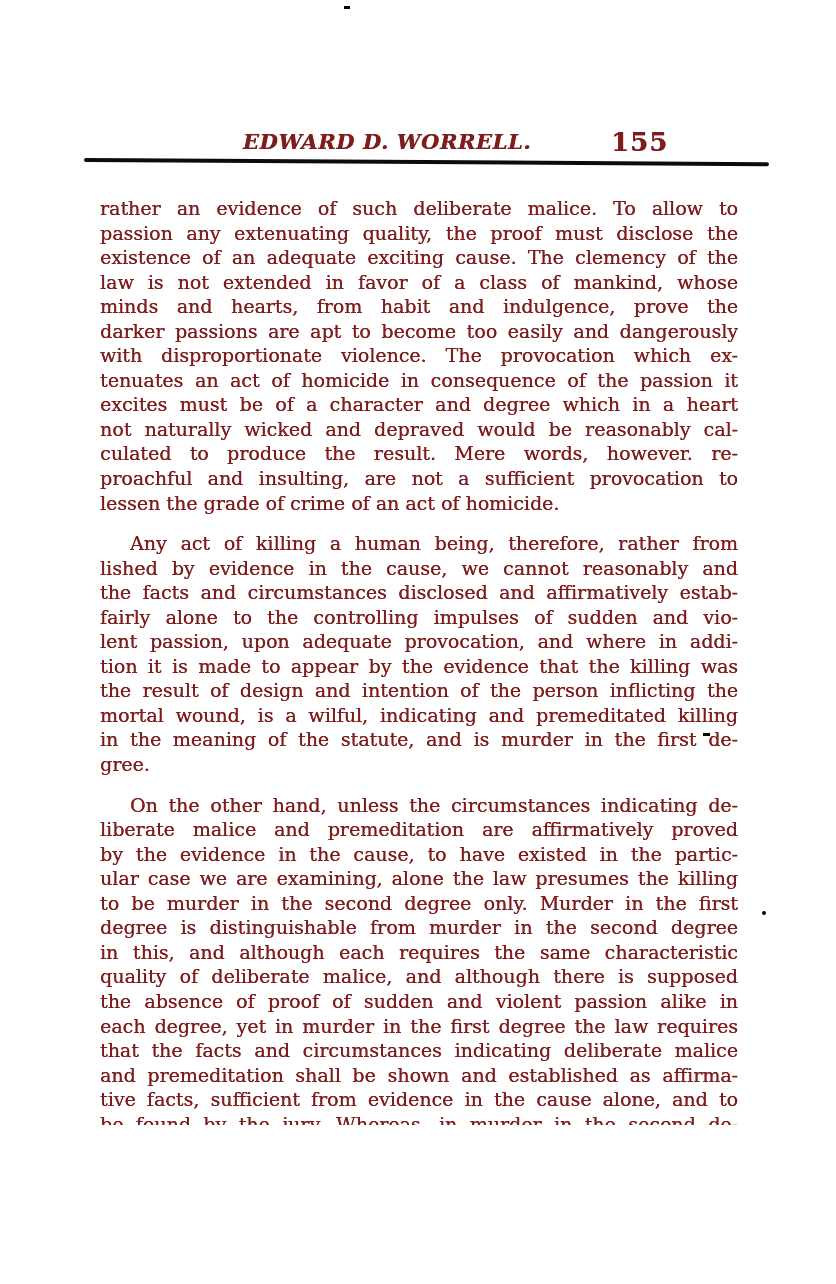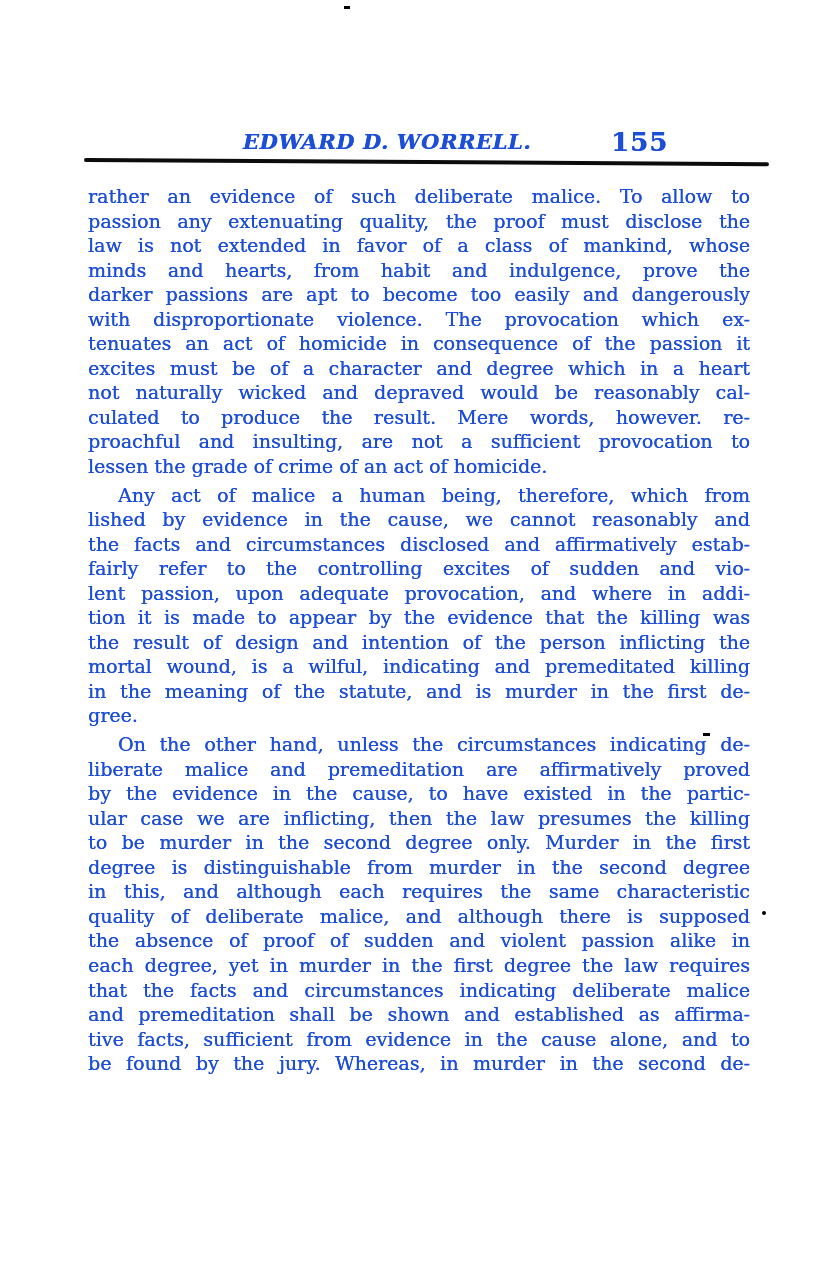--- a/index.html
+++ b/index.html
@@ -7,21 +7,21 @@
     padding: 0;
     background: #ffffff;
   }
   .page {
     position: relative;
     width: 836px;
     height: 1125px;
     background: #ffffff;
     overflow: hidden;
     font-family: "DejaVu Serif", "Liberation Serif", serif;
-    color: #1d4ed8;
+    color: #7f1d1d;
   }
   
   .running-head-title {
     position: absolute;
     left: 243px;
     top: 131px;
     font-size: 21px;
     line-height: 22px;
     font-weight: bold;
     font-style: italic;
@@ -52,21 +52,21 @@
   }
   
   .page-text {
     position: absolute;
     left: 84px;
     top: 180px;
     width: 670px;
     font-size: 19px;
     text-shadow: 0.25px 0 0 currentColor;
   }
-  .paragraph { margin: 4px; }
+  .paragraph { margin: 16px; }
   .line {
     height: 24.55px;
     line-height: 24.55px;
     text-align: justify;
     text-align-last: justify;
     overflow: hidden;
     white-space: normal;
   }
   .line.indent { text-indent: 30px; }
   .line.flush  { text-align-last: left; }
@@ -108,48 +108,49 @@
   <div class="running-head-title">EDWARD D. WORRELL.</div>
 
   <div class="running-head-number">155</div>
 
   <div class="head-rule"></div>
 
   <div class="page-text">
       <div class="paragraph">
         <div class="line">rather an evidence of such deliberate malice. To allow to</div>
         <div class="line">passion any extenuating quality, the proof must disclose the</div>
+        <div class="line">existence of an adequate exciting cause. The clemency of the</div>
         <div class="line">law is not extended in favor of a class of mankind, whose</div>
         <div class="line">minds and hearts, from habit and indulgence, prove the</div>
         <div class="line">darker passions are apt to become too easily and dangerously</div>
         <div class="line">with disproportionate violence. The provocation which ex-</div>
         <div class="line">tenuates an act of homicide in consequence of the passion it</div>
         <div class="line">excites must be of a character and degree which in a heart</div>
         <div class="line">not naturally wicked and depraved would be reasonably cal-</div>
         <div class="line">culated to produce the result. Mere words, however. re-</div>
         <div class="line">proachful and insulting, are not a sufficient provocation to</div>
         <div class="line flush">lessen the grade of crime of an act of homicide.</div>
       </div>
       <div class="paragraph">
-        <div class="line indent">Any act of malice a human being, therefore, which from</div>
+        <div class="line indent">Any act of killing a human being, therefore, rather from</div>
         <div class="line">lished by evidence in the cause, we cannot reasonably and</div>
         <div class="line">the facts and circumstances disclosed and affirmatively estab-</div>
-        <div class="line">fairly refer to the controlling excites of sudden and vio-</div>
+        <div class="line">fairly alone to the controlling impulses of sudden and vio-</div>
         <div class="line">lent passion, upon adequate provocation, and where in addi-</div>
         <div class="line">tion it is made to appear by the evidence that the killing was</div>
         <div class="line">the result of design and intention of the person inflicting the</div>
         <div class="line">mortal wound, is a wilful, indicating and premeditated killing</div>
         <div class="line">in the meaning of the statute, and is murder in the first de-</div>
         <div class="line flush">gree.</div>
       </div>
       <div class="paragraph">
         <div class="line indent">On the other hand, unless the circumstances indicating de-</div>
         <div class="line">liberate malice and premeditation are affirmatively proved</div>
         <div class="line">by the evidence in the cause, to have existed in the partic-</div>
-        <div class="line">ular case we are inflicting, then the law presumes the killing</div>
+        <div class="line">ular case we are examining, alone the law presumes the killing</div>
         <div class="line">to be murder in the second degree only. Murder in the first</div>
         <div class="line">degree is distinguishable from murder in the second degree</div>
         <div class="line">in this, and although each requires the same characteristic</div>
         <div class="line">quality of deliberate malice, and although there is supposed</div>
         <div class="line">the absence of proof of sudden and violent passion alike in</div>
         <div class="line">each degree, yet in murder in the first degree the law requires</div>
         <div class="line">that the facts and circumstances indicating deliberate malice</div>
         <div class="line">and premeditation shall be shown and established as affirma-</div>
         <div class="line">tive facts, sufficient from evidence in the cause alone, and to</div>
         <div class="line">be found by the jury. Whereas, in murder in the second de-</div>

